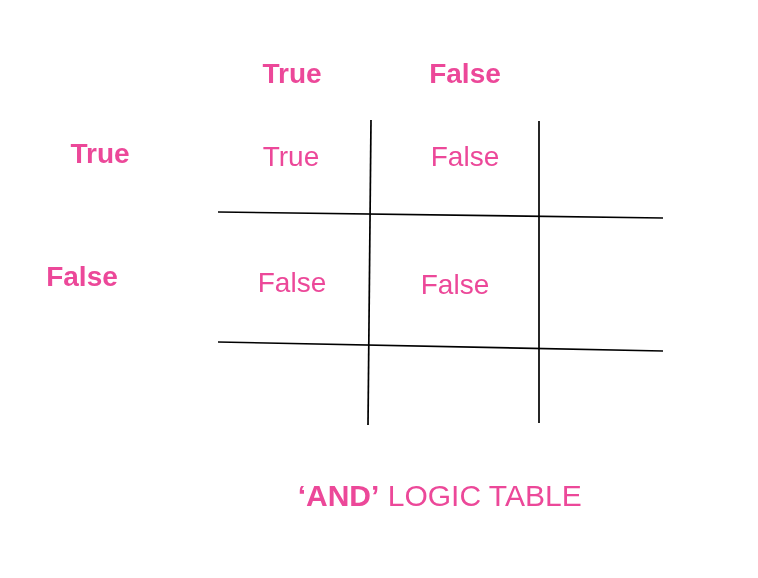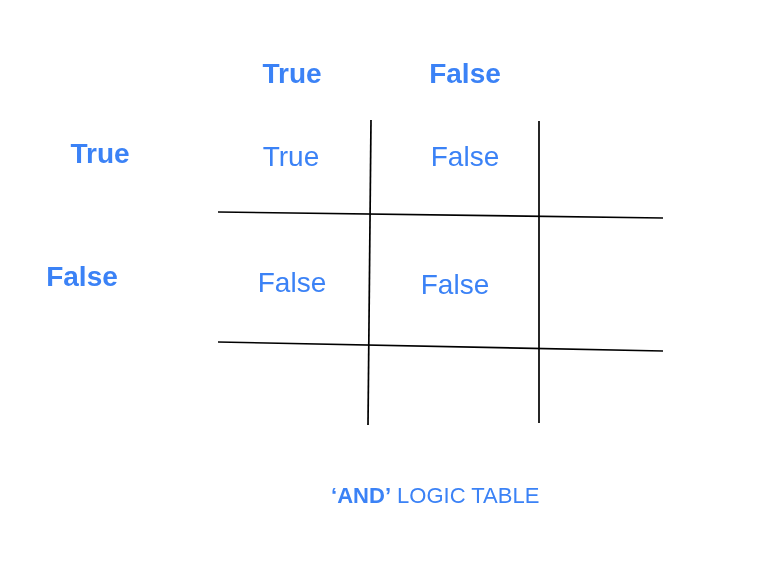--- a/index.html
+++ b/index.html
@@ -5,39 +5,39 @@
   html, body {
     margin: 0;
     padding: 0;
     background: #ffffff;
   }
   .slide {
     position: relative;
     width: 758px;
     height: 578px;
     background: #ffffff;
-    color: #3b82f6;
+    color: #ec4899;
     font-family: "Liberation Sans", sans-serif;
     overflow: hidden;
   }
   .pos {
     position: absolute;
     transform: translate(-50%, -50%);
     white-space: pre;
     font-size: 28px;
     line-height: 1;
   }
   .bold {
     font-weight: 700;
   }
   .caption {
     position: absolute;
     transform: translate(-50%, -50%);
     white-space: pre;
-    font-size: 22px;
+    font-size: 30px;
     line-height: 1;
   }
   .caption .op { font-weight: 700; }
   svg.grid {
     position: absolute;
     left: 0;
     top: 0;
   }
 </style>
 </head>

